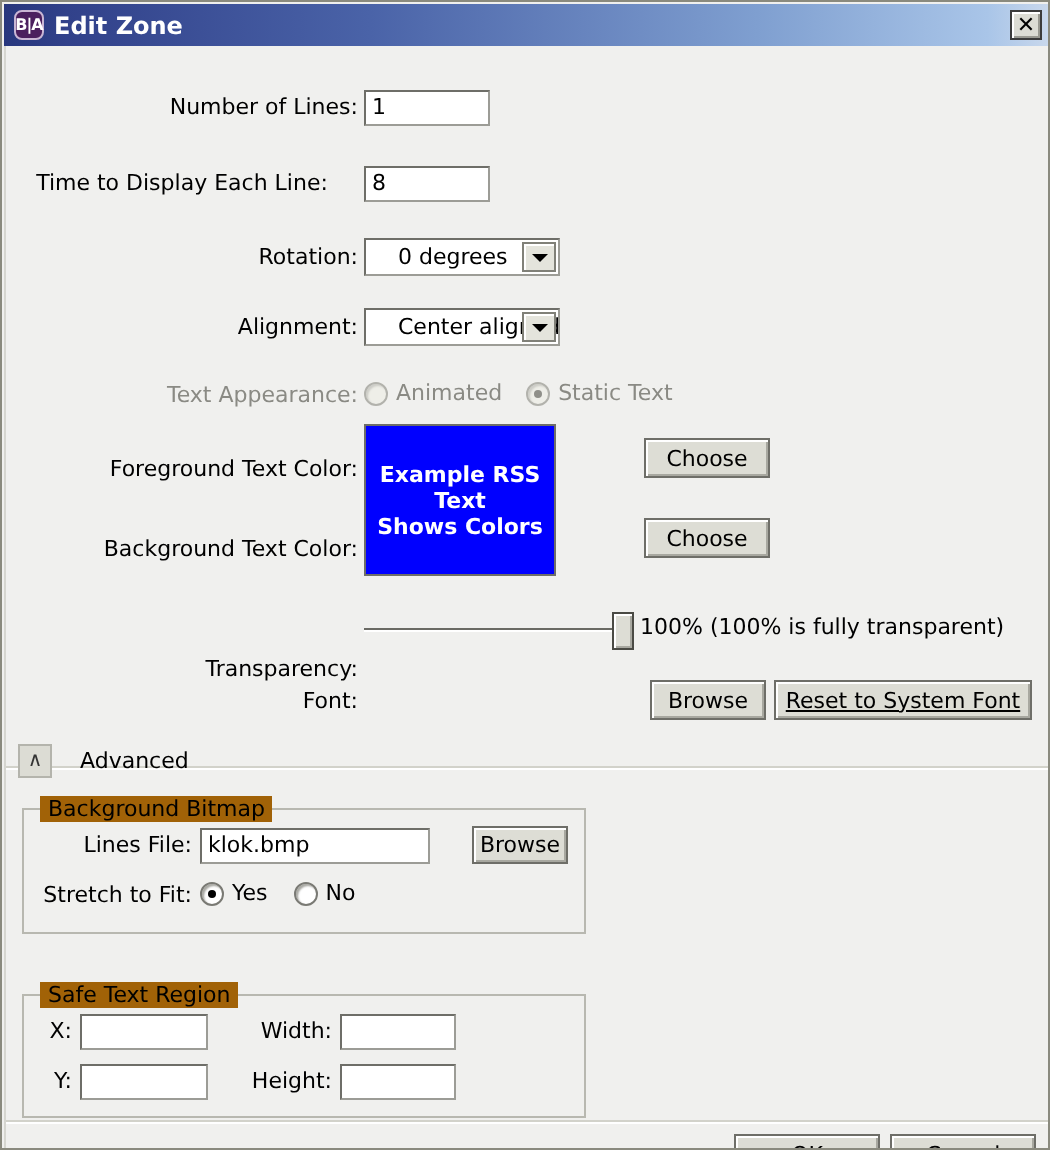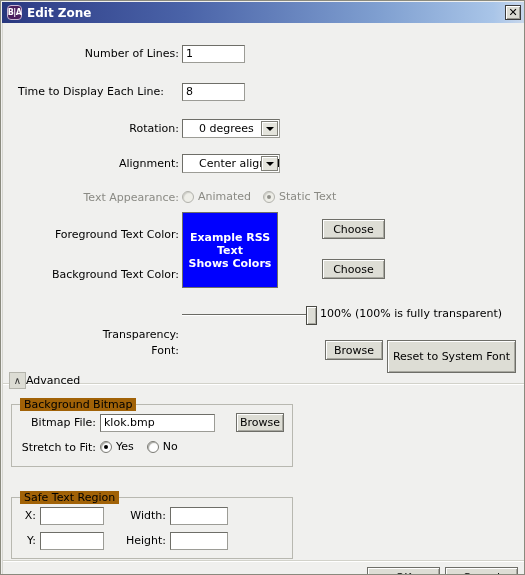--- a/index.html
+++ b/index.html
@@ -231,21 +231,21 @@
     background: #dcdcd4;
     border: 1px solid #b4b4ac;
     box-sizing: border-box;
     display: flex;
     align-items: center;
     justify-content: center;
     font-size: 10px;
     line-height: 10px;
     color: #333333;
   }
-  .adv-toggle .advlabel { margin-left: 0; font-size: 11px; }
+  .adv-toggle .advlabel { margin-left: 14px; font-size: 11px; }
 
   
   .group {
     position: absolute;
     border: 1px solid #b8b8b0;
     box-sizing: border-box;
   }
   .group > .gtitle {
     position: absolute;
     left: 8px; top: -7px;
@@ -338,33 +338,33 @@
     <div class="slider" style="left:179px; top:282px; width:135px;">
       <span class="track"></span>
       <span class="thumb" style="left:124px;"></span>
     </div>
     <div style="position:absolute; left:317px; top:284px; font-size:11px; white-space:nowrap;">100% (100% is fully transparent)</div>
 
     <div class="row" style="left:0; top:321px; width:176px; justify-content:flex-end;">
       <span class="lbl">Font:</span>
     </div>
     <div class="btn" style="position:absolute; left:322px; top:317px; width:58px; height:20px;">Browse</div>
-    <div class="btn" style="position:absolute; left:384px; top:317px; width:129px; height:33px;">Reset to System Font</div>
+    <div class="btn" style="position:absolute; left:384px; top:317px; width:129px; height:20px;text-decoration:underline;">Reset to System Font</div>
 
     <hr class="sep" style="left:0; top:360px; width:523px;">
     <div class="adv-toggle" style="top:349px;">
       <span class="chev">∧</span>
       <span class="advlabel">Advanced</span>
     </div>
 
     <div class="group" style="left:8px; top:381px; width:282px; height:63px;">
       <span class="gtitle">Background Bitmap</span>
 
       <div class="row" style="left:0; top:11px; width:84px; justify-content:flex-end;">
-        <span class="lbl">Bitmap File:</span>
+        <span class="lbl">Lines File:</span>
       </div>
       <div class="txtbox" style="position:absolute; left:88px; top:9px; width:115px;">klok.bmp</div>
       <div class="btn" style="position:absolute; left:224px; top:8px; width:48px; height:19px;">Browse</div>
 
       <div class="row" style="left:0; top:36px; width:84px; justify-content:flex-end;">
         <span class="lbl">Stretch to Fit:</span>
       </div>
       <div class="row" style="left:88px; top:35px; gap:13px;">
         <span class="radio on">
           <span class="dot"></span>

